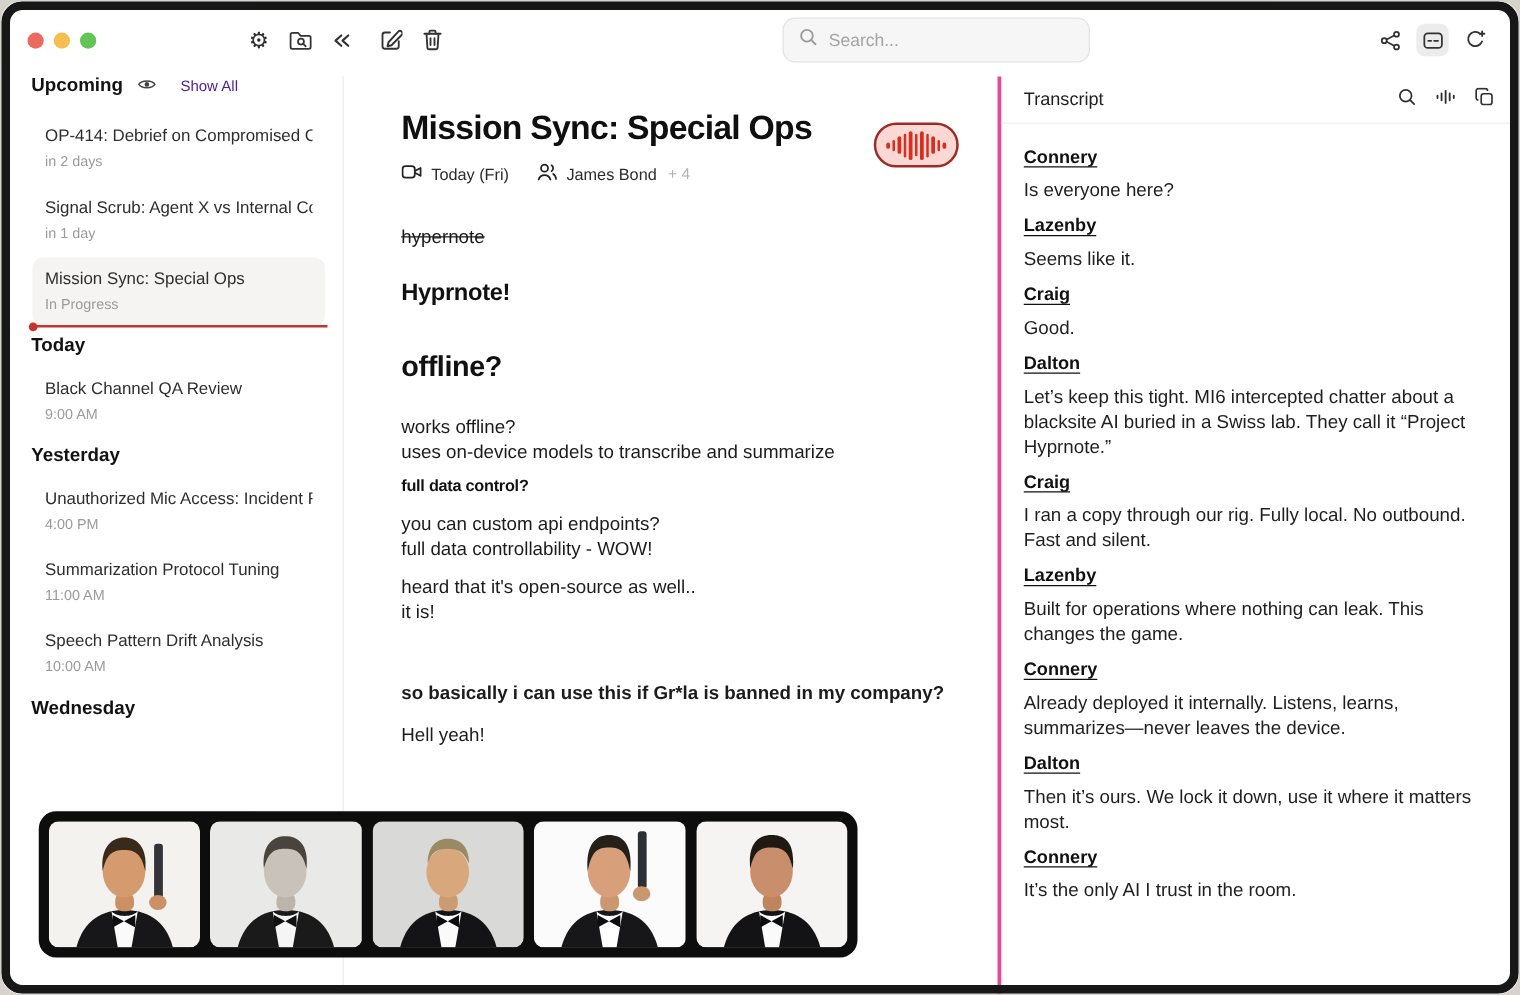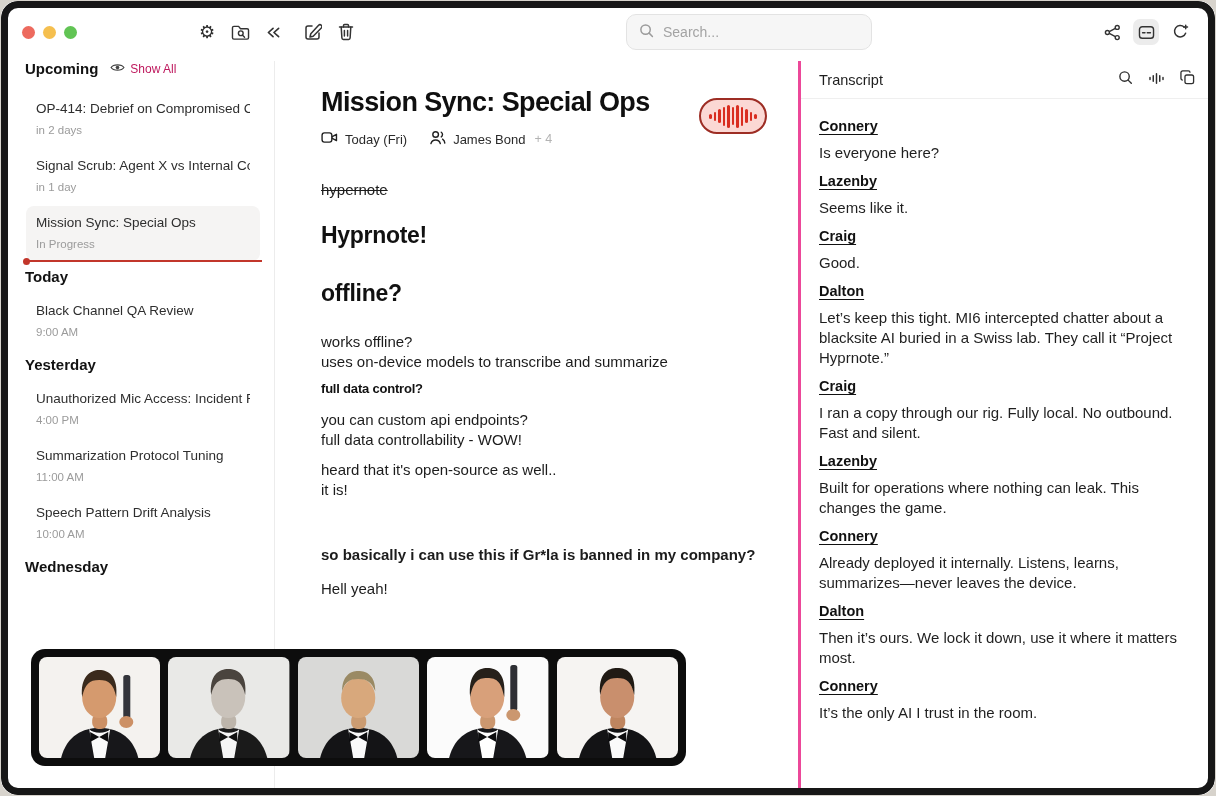--- a/index.html
+++ b/index.html
@@ -19,41 +19,41 @@
   .searchbar{position:absolute;left:625px;top:13px;width:246px;height:36px;background:#f6f6f6;border:1px solid #e3e3e3;border-radius:10px;display:flex;align-items:center;padding:0 12px;box-sizing:border-box;gap:9px;}
   .searchbar .ph{color:#a3a3a3;font-size:14px;}
   .right-icons{position:absolute;right:22px;top:18px;display:flex;gap:8px;align-items:center;}
   .right-icons .tb-icon{width:26px;height:26px;border-radius:7px;}
   .icon-active{background:#ececec;}
 
   
   .sidebar{position:absolute;top:50px;left:0;width:274px;bottom:0;border-right:1px solid #ececec;box-sizing:border-box;padding:8px 14px 0 24px;overflow:hidden;background:#fff;}
   .sb-head{display:flex;align-items:center;gap:12px;margin-bottom:14px;}
   .sb-section{font-size:15px;font-weight:700;color:#121212;line-height:19px;}
-  .showall{display:flex;align-items:flex-start;gap:5px;color:#be185d;font-size:12px;cursor:default;}
+  .showall{display:flex;align-items:flex-start;gap:19px;color:#4c1d95;font-size:12px;cursor:default;}
   .sb-item{position:relative;padding:8px 10px 9px;margin:0 0 2px 1px;border-radius:8px;}
   .sb-item .t{font-size:13.5px;color:#2e2e2e;line-height:18px;margin-bottom:5px;white-space:nowrap;overflow:hidden;}
   .sb-item .m{font-size:11.5px;color:#9b9b9b;line-height:15px;}
   .sb-item.selected{background:#f5f4f3;}
   .sb-item.selected .ind-line{position:absolute;left:0;right:-2px;bottom:-1px;height:2px;background:#c2362b;}
   .sb-item.selected .ind-dot{position:absolute;left:-3px;bottom:-4px;width:7px;height:7px;border-radius:50%;background:#c2362b;}
   .sb-sec-mid{margin:6px 0 8px;}
   .sb-spacer{height:122px;}
 
   
   .main{position:absolute;left:288px;top:60px;width:509px;bottom:0;box-sizing:border-box;padding:24px 30px 0 32px;overflow:hidden;background:#fff;}
   .note-title{font-size:27px;font-weight:700;color:#0f0f0f;letter-spacing:-0.6px;line-height:34px;}
   .meta-row{display:flex;align-items:center;gap:22px;margin-top:10px;height:20px;}
   .meta-chip{display:flex;align-items:center;gap:7px;font-size:13px;color:#2a2a2a;}
   .meta-extra{color:#b3b3b3;font-size:12.5px;margin-left:2px;}
   .record-btn{position:absolute;left:698px;top:97px;width:68px;height:36px;border-radius:18px;background:#fbd8d4;border:2px solid #9d2d24;box-sizing:border-box;display:flex;align-items:center;justify-content:center;gap:2px;z-index:6;}
   .record-btn span{display:block;width:2.5px;border-radius:2px;background:#d92d20;}
   .note-body{margin-top:33px;font-size:15px;color:#1c1c1c;}
   .nb-strike{text-decoration:line-through;line-height:16px;}
-  .nb-h1{font-size:23px;font-weight:700;color:#111;margin-top:22px;line-height:30px;letter-spacing:-0.3px;}
+  .nb-h1{font-size:19px;font-weight:700;color:#111;margin-top:22px;line-height:30px;letter-spacing:-0.3px;}
   .nb-h2{font-size:23px;font-weight:700;color:#111;margin-top:28px;line-height:30px;letter-spacing:-0.3px;}
   .nb-p{margin-top:24px;line-height:20px;}
   .nb-h3{font-size:13px;font-weight:700;color:#111;margin-top:4px;line-height:26px;letter-spacing:-0.2px;}
   .nb-p2{margin-top:8px;line-height:20px;}
   .nb-p3{margin-top:10px;line-height:20px;}
   .nb-q{margin-top:45px;font-weight:700;line-height:20px;}
   .nb-a{margin-top:14px;line-height:20px;}
 
   
   .transcript{position:absolute;left:797px;top:60px;right:0;bottom:0;border-left:3px solid #ec4899;box-sizing:border-box;background:#fff;}

